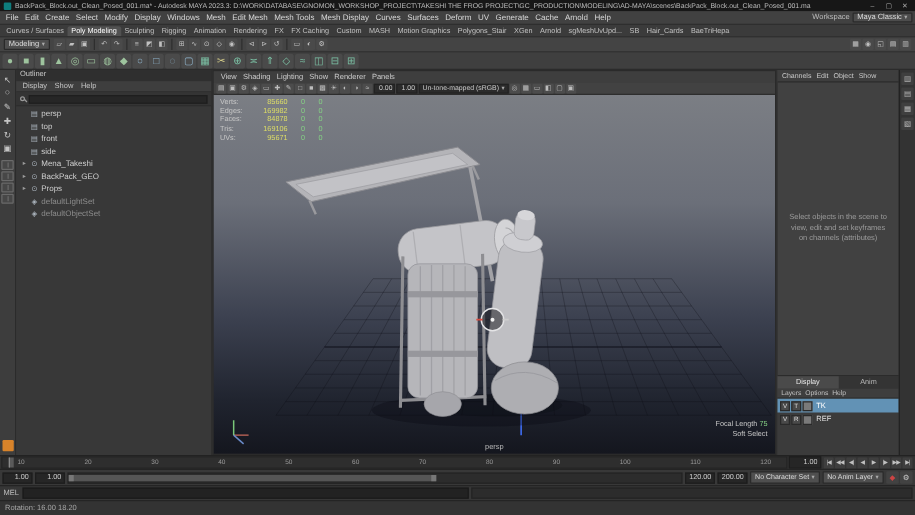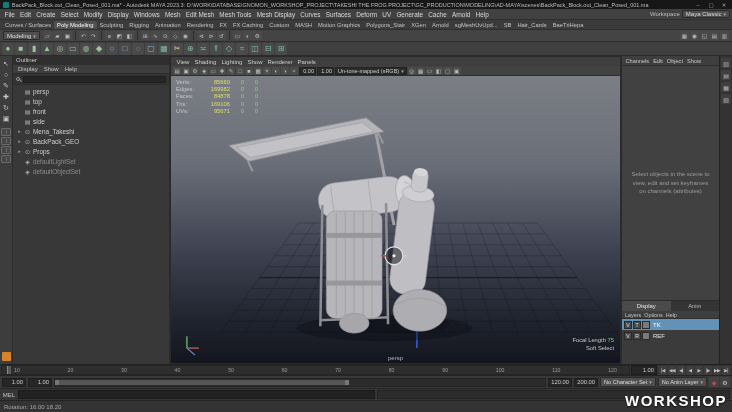--- a/index.html
+++ b/index.html
@@ -658,14 +658,13 @@
   <div class="cmdrow">
     <span class="cmd-label">MEL</span>
     <input class="cmd-input" style="">
     <div class="cmd-output"></div>
   </div>
 
   <div class="helprow">
     <span>Rotation: 16.00  18.20</span>
   </div>
 
-  <div class="watermark">WORKSHOP</div>
 </div>
 
 </body></html>

